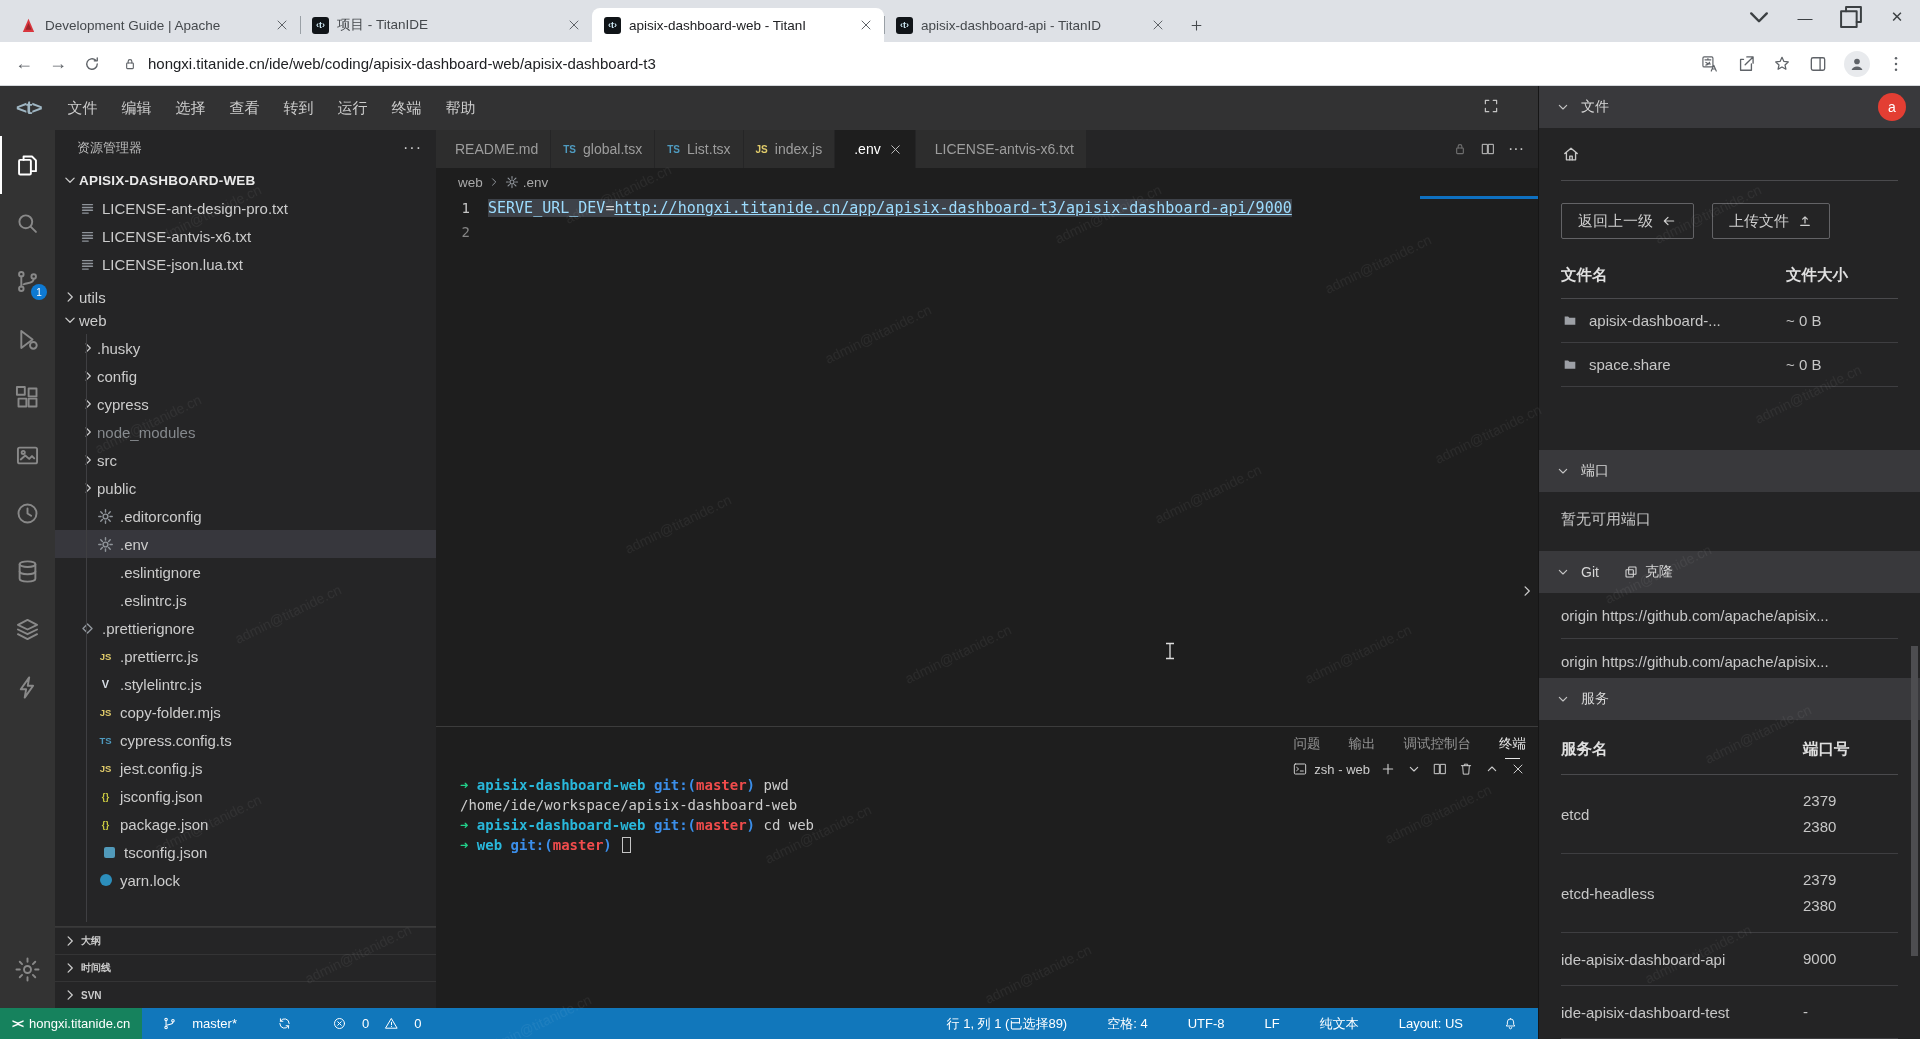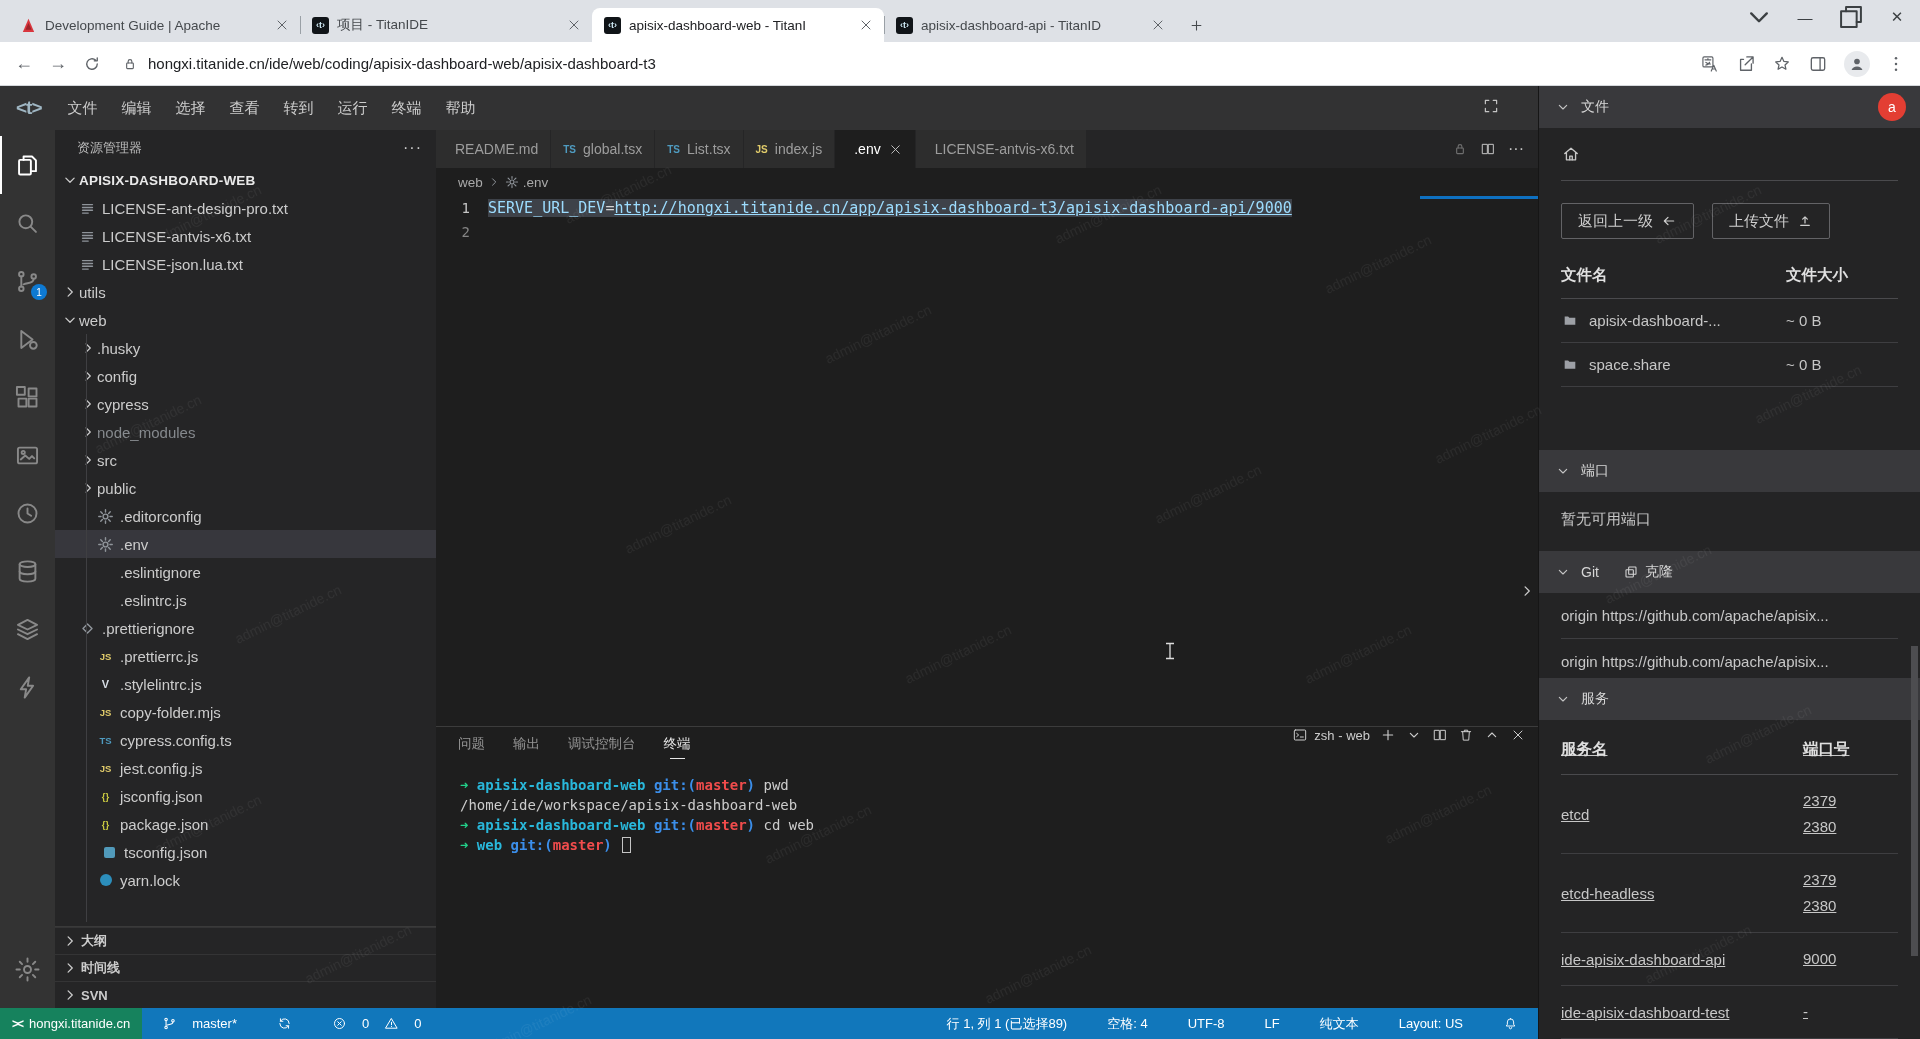--- a/index.html
+++ b/index.html
@@ -55,21 +55,21 @@
   .trow.root { font-weight:bold; font-size:13.5px; color:#e9e9e9; letter-spacing:.2px; }
   .trow.sel { background:#37373d; }
   .trow.dim .lbl { color:#85898d; }
   .trow .ficon { width:17px; height:17px; margin-right:6px; display:inline-flex; align-items:center; justify-content:center; font-size:9.5px; font-weight:bold; flex:none; }
   .trow.g::before { content:''; position:absolute; left:31px; top:0; bottom:0; border-left:1px solid #3f3f42; }
   .ficon.f-js { color:#e0cb6a; } .ficon.f-ts { color:#4f9bc0; } .ficon.f-braces { color:#cbcb41; }
   .ficon.f-gray { color:#8f949a; } .ficon.f-purple { color:#b180d7; } .ficon.f-white { color:#d8dee6; font-size:11px; }
   .ficon.f-tsconfig i { width:11px; height:11px; background:#519aba; border-radius:2px; display:block; }
   .ficon.f-yarn i { width:12px; height:12px; background:#2c8ebb; border-radius:50%; display:block; }
   .sb-sections { border-top:1px solid #3a3a3a; }
-  .sectrow { height:27px; display:flex; align-items:center; font-size:13px; font-weight:bold; color:#cccccc; padding-left:6px; border-top:1px solid #343435; }
+  .sectrow { height:27px; display:flex; align-items:center; font-size:10px; font-weight:bold; color:#cccccc; padding-left:6px; border-top:1px solid #343435; }
   .sectrow .chev { width:18px; height:18px; margin-right:2px; }
 
   .editor-col { flex:1; display:flex; flex-direction:column; min-width:0; background:#1e1e1e; position:relative; }
   .tabbar { height:38px; background:#252526; display:flex; position:relative; }
   .etab { display:flex; align-items:center; gap:7px; padding:0 12px; background:#2d2d2d; color:#9d9d9d; font-size:14px; border-right:1px solid #252526; white-space:nowrap; }
   .etab.active { background:#1e1e1e; color:#ffffff; }
   .etab .eclose { width:15px; height:15px; color:#c5c5c5; }
   .etab-actions { position:absolute; right:0; top:0; height:38px; display:flex; align-items:center; gap:12px; padding:0 14px; background:#252526; color:#c5c5c5; }
   .etab-actions .dim { color:#6f6f6f; }
   .breadcrumb { height:28px; display:flex; align-items:center; padding-left:22px; font-size:13.5px; color:#a9a9a9; gap:4px; }
@@ -79,21 +79,21 @@
   .gutter .ln.active { color:#c6c6c6; }
   .codelines { line-height:24px; color:#d4d4d4; white-space:pre; }
   .sel { background:#3e4249; }
   .tok-key { color:#9cdcfe; } .tok-op { color:#d4d4d4; }
   .tok-url { color:#9cdcfe; text-decoration:underline; }
   .deco-blue { position:absolute; top:0; right:0; width:118px; height:3px; background:#0e70c0; }
   .expander { position:absolute; right:2px; top:386px; color:#cccccc; width:18px; height:26px; }
   .ibeam { position:absolute; left:728px; top:446px; width:12px; height:18px; color:#dddddd; }
 
   .terminal { height:282px; border-top:1px solid #3c3c3c; display:flex; flex-direction:column; background:#1e1e1e; }
-  .t-tabs { height:36px; display:flex; align-items:flex-start; justify-content:space-between; padding:0 12px 0 22px; }
+  .t-tabs { height:36px; display:flex; align-items:flex-end; justify-content:space-between; padding:0 12px 0 22px;flex-direction:column; }
   .t-tabs-l { display:flex; gap:28px; }
   .ptab { font-size:13.5px; color:#969696; text-transform:uppercase; position:relative; line-height:34px; }
   .ptab.active { color:#e7e7e7; }
   .ptab.active::after { content:''; position:absolute; left:6px; right:6px; bottom:2px; border-bottom:1px solid #e7e7e7; }
   .t-tabs-r { display:flex; align-items:center; gap:10px; color:#cccccc; }
   .t-shell { display:flex; align-items:center; gap:6px; font-size:13px; color:#cccccc; }
   .t-body { flex:1; padding:12px 0 0 24px; font-family:"DejaVu Sans Mono", monospace; font-size:14px; line-height:20px; color:#cccccc; }
   .r-arrow { color:#23d18b; font-weight:bold; } .r-dir { color:#29b8db; font-weight:bold; }
   .r-git { color:#3b8eea; font-weight:bold; } .r-branch { color:#f14c4c; font-weight:bold; }
   .r-plain { color:#cccccc; }
@@ -419,21 +419,21 @@
             </div>
             <div class="trow" style="padding-left: 6px;">
               <span class="spc"></span>
               <span class="ficon f-gray">
                 <svg viewBox="0 0 24 24" fill="none" stroke="currentColor" stroke-width="2" stroke-linecap="round" stroke-linejoin="round">
                   <path d="M5 6.5h14M5 10.5h14M5 14.5h14M5 18.5h8"></path>
                 </svg>
               </span>
               <span class="lbl">LICENSE-json.lua.txt</span>
             </div>
-            <div class="trow" style="padding-left: 6px;">
+            <div class="trow" style="padding-left: 6px; align-items: flex-end;">
               <span class="icon chev">
                 <svg viewBox="0 0 24 24" fill="none" stroke="currentColor" stroke-width="1.7" stroke-linecap="round" stroke-linejoin="round">
                   <path d="M9.5 6.5l5.5 5.5-5.5 5.5"></path>
                 </svg>
               </span>
               <span class="lbl">utils</span>
             </div>
             <div class="trow" style="padding-left: 6px;">
               <span class="icon chev">
                 <svg viewBox="0 0 24 24" fill="none" stroke="currentColor" stroke-width="1.7" stroke-linecap="round" stroke-linejoin="round">
@@ -909,21 +909,21 @@
         <div class="rp-git-row">origin https://github.com/apache/apisix...</div>
       </div>
       <div class="rp-header">
         <span class="icon chev">
           <svg viewBox="0 0 24 24" fill="none" stroke="currentColor" stroke-width="1.7" stroke-linecap="round" stroke-linejoin="round">
             <path d="M6.5 9.5l5.5 5.5 5.5-5.5"></path>
           </svg>
         </span>
         <span>服务</span>
       </div>
-      <div class="rp-table" style="padding-top: 16px; text-decoration: underline;">
+      <div class="rp-table" style="padding-top: 16px;">
         <div class="rp-thead">
           <span class="rp-name">服务名</span>
           <span class="rp-ports">端口号</span>
         </div>
         <div class="rp-tr">
           <span class="rp-name">etcd</span>
           <span class="rp-ports">
             <div>2379</div>
             <div>2380</div>
           </span>

